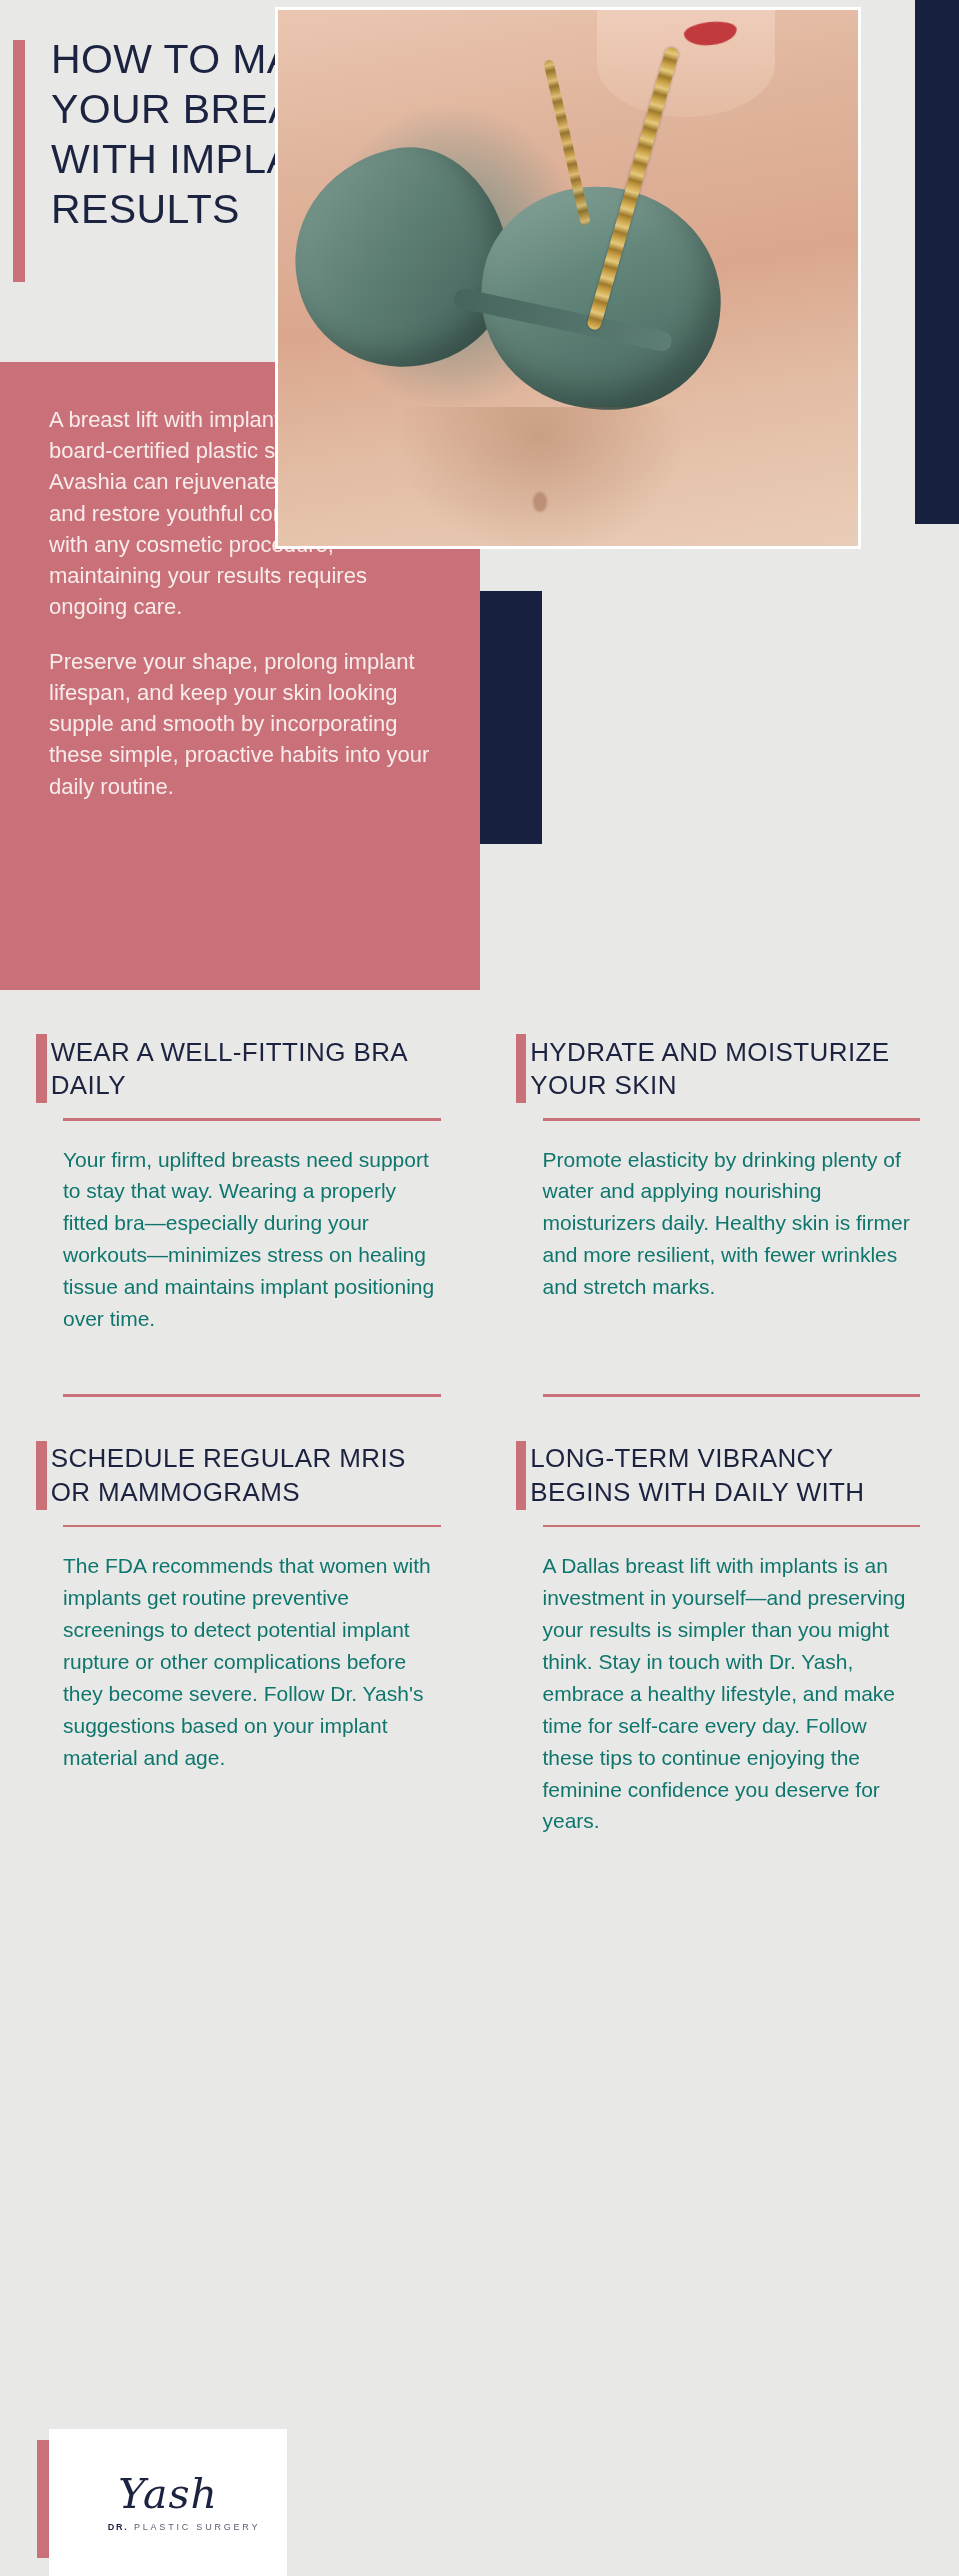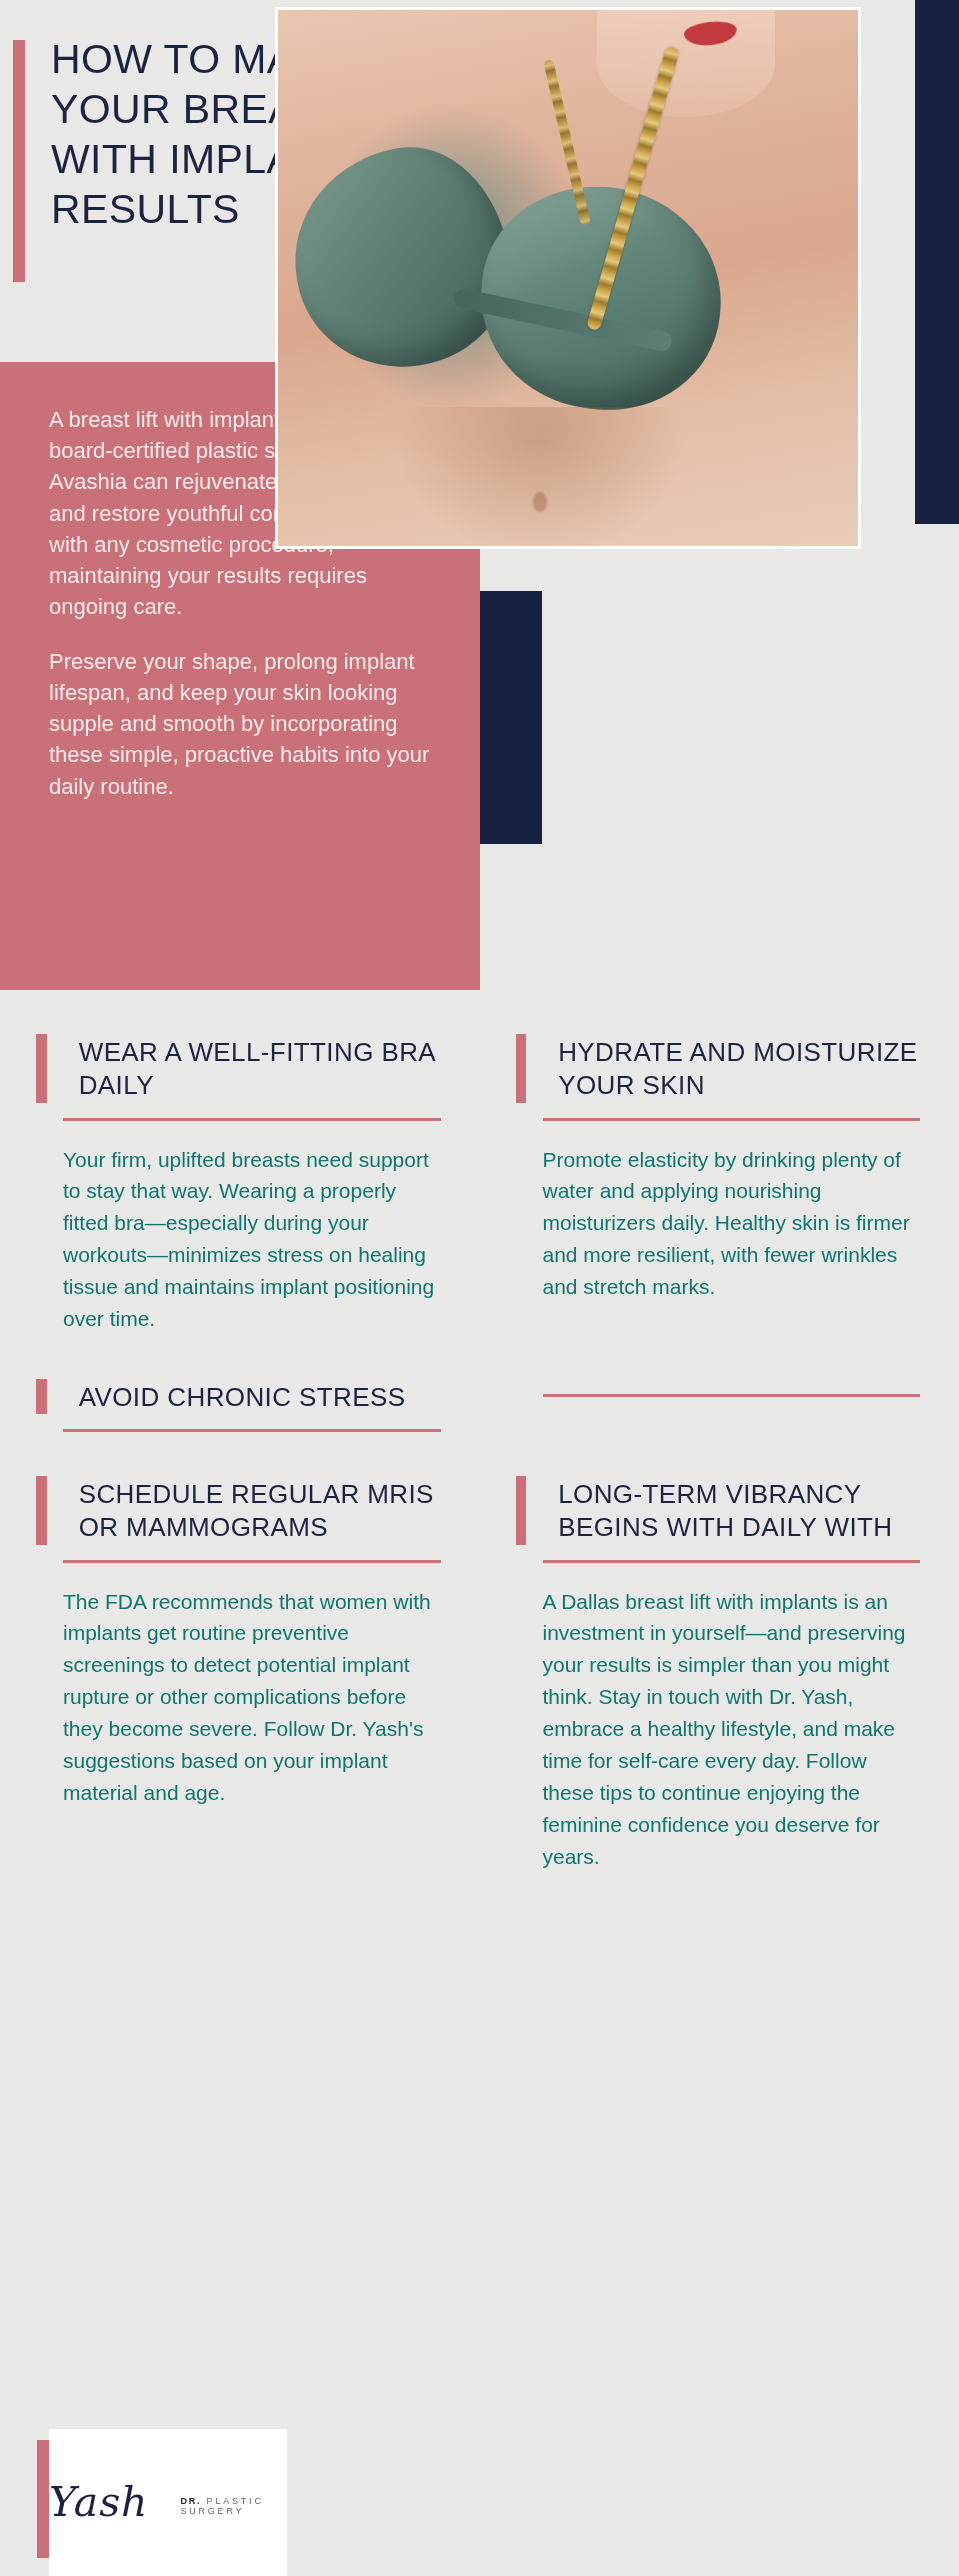--- a/index.html
+++ b/index.html
@@ -215,21 +215,21 @@
   }
 
   .tip-card {
     width: 480px;
     padding: 44px 39px 0 36px;
   }
 
   .tip-head {
     display: flex;
     align-items: stretch;
-    gap: 32px;
+    gap: 4px;
   }
 
   .tip-bar {
     width: 10.7px;
     flex: 0 0 10.7px;
     background: #ca7078;
   }
 
   .tip-title {
     color: #1c2340;
@@ -268,21 +268,21 @@
     height: 118px;
     background: #ca7078;
   }
   .logo-card {
     position: absolute;
     left: 49px; top: 0px;
     width: 238px;
     height: 147px;
     background: #ffffff;
     display: flex;
-    flex-direction: row;
+    flex-direction: column;
     align-items: center;
     justify-content: center;
   }
   .logo-script {
     color: #1c2340;
     font-family: "DejaVu Serif", serif;
     font-style: italic;
     font-size: 41px;
     line-height: 1;
     letter-spacing: 0.9px;
@@ -356,24 +356,20 @@
           <span class="tip-bar"></span>
           <h2 class="tip-title">HYDRATE AND MOISTURIZE YOUR SKIN</h2>
         </div>
         <div class="tip-rule"></div>
         <p class="tip-body">Promote elasticity by drinking plenty of water and applying nourishing moisturizers daily. Healthy skin is firmer and more resilient, with fewer wrinkles and stretch marks.</p>
       </article>
     </div>
 
     <div class="tip-row">
       <article class="tip-card">
-        <div class="tip-head">
-          <span class="tip-bar"></span>
-          <h2 class="tip-title">AVOID CHRONIC STRESS</h2>
-        </div>
         <div class="tip-rule"></div>
       </article>
 
       <article class="tip-card">
         <div class="tip-rule"></div>
       </article>
     </div>
 
     <div class="tip-row">
       <article class="tip-card">

